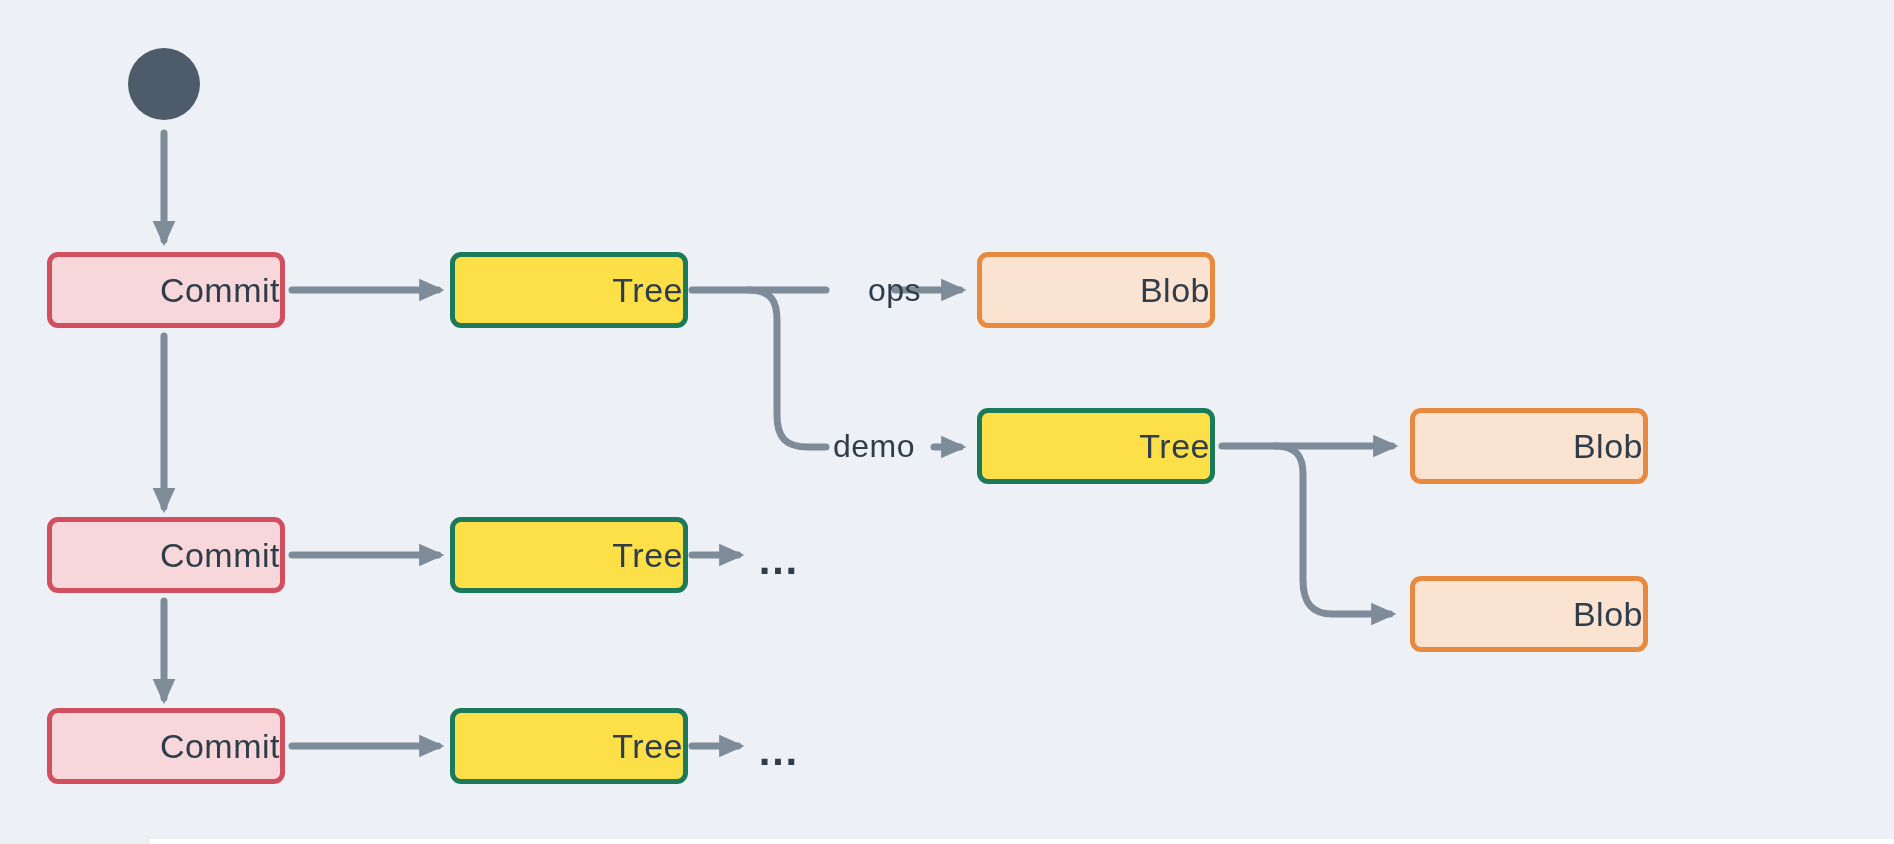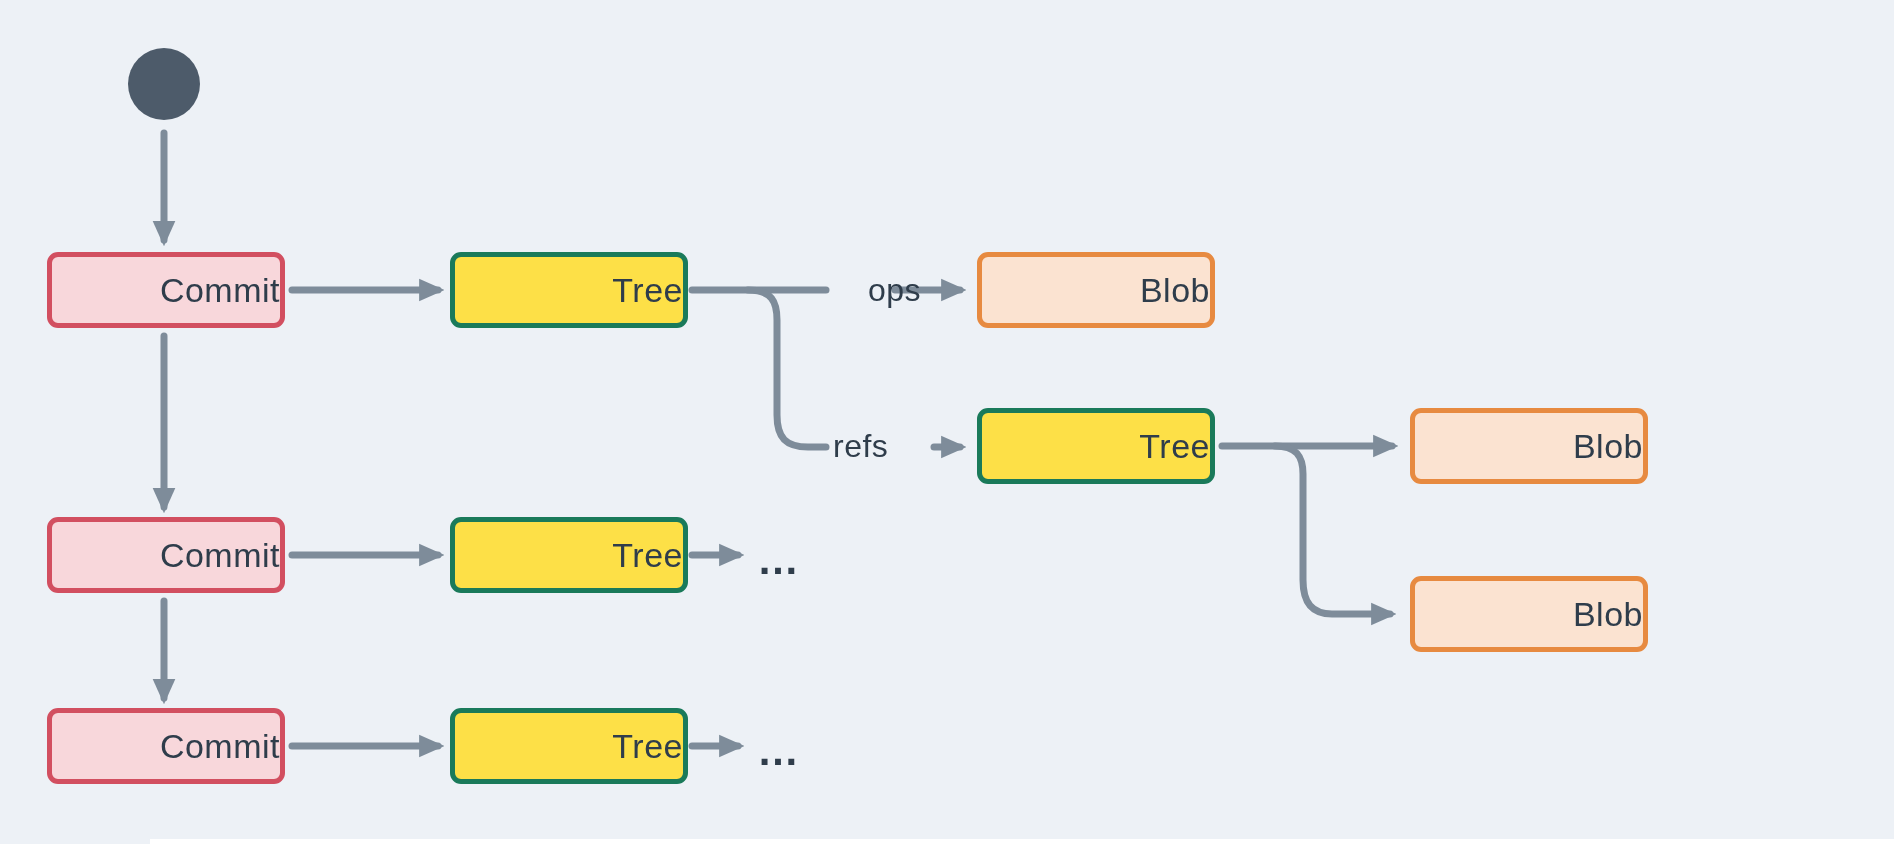--- a/index.html
+++ b/index.html
@@ -146,19 +146,19 @@
   </div>
 
   <div class="node commit" style="left:47px; top:708px;">
     <span>Commit</span>
   </div>
   <div class="node tree" style="left:450px; top:708px;">
     <span>Tree</span>
   </div>
 
   <div class="text-label lbl-ops">ops</div>
-  <div class="text-label lbl-media">refs</div>
+  <div class="text-label lbl-media">demo</div>
 
   <div class="ellipsis ellipsis-row2">…</div>
   <div class="ellipsis ellipsis-row3">…</div>
 
   <div class="bottom-strip"></div>
 </div>
 
 </body></html>

